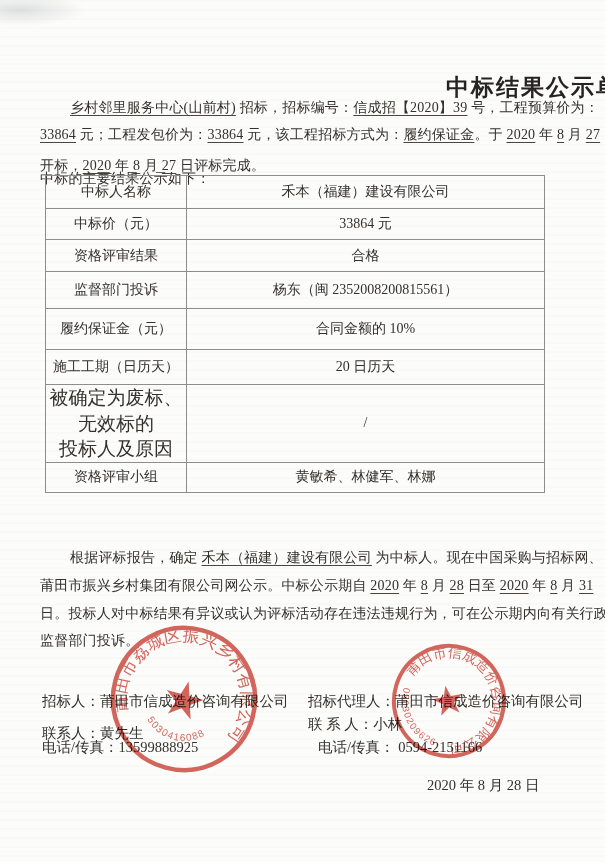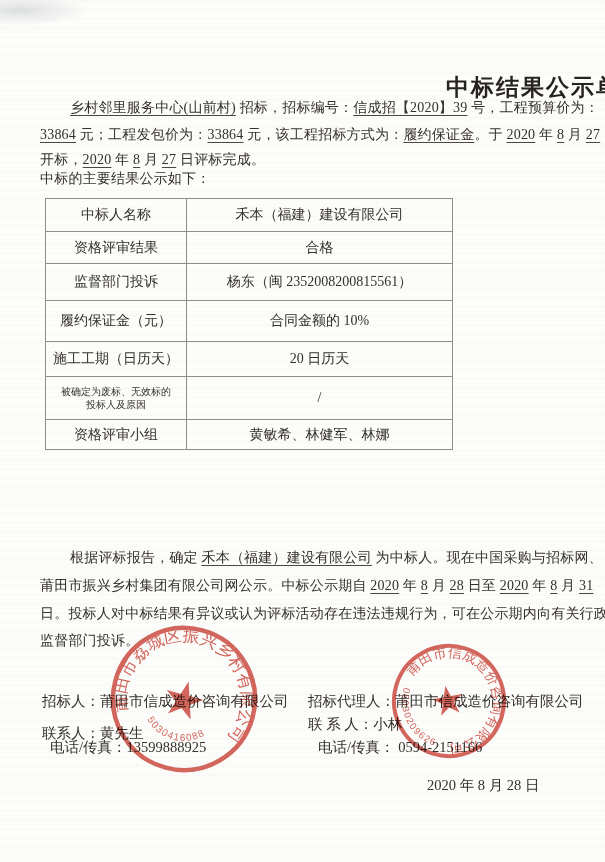--- a/index.html
+++ b/index.html
@@ -23,53 +23,57 @@
     position:absolute;left:40px;width:536px;font-size:14px;
     white-space:nowrap;color:#34302b;letter-spacing:.2px;
   }
   .indent{text-indent:30px;}
   .u{
     text-decoration:underline;
     text-decoration-color:#4a453f;
     text-underline-offset:3px;
   }
   table.result-table{
-    position:absolute;left:45px;top:198px;width:408px;
+    position:absolute;left:45px;top:175px;width:500px;
     border-collapse:collapse;table-layout:fixed;
   }
   table.result-table td{
     border:1px solid #8f8d8a;
     text-align:center;vertical-align:middle;
     font-size:14px;color:#34302b;padding:0;
   }
   td.lbl{width:140px;font-size:13.5px;}
-  td.lbl .two-line{font-size:10px;line-height:1.35;}
+  td.lbl .two-line{font-size:19px;line-height:1.35;}
   td.val-low{vertical-align:bottom;padding-bottom:3px;}
   .contact{position:absolute;font-size:14.5px;white-space:nowrap;color:#34302b;}
   .date-line{position:absolute;left:427px;top:776px;font-size:14.5px;color:#34302b;font-family:Liberation Serif, serif;}
   .seal{position:absolute;mix-blend-mode:multiply;opacity:.88;}
   .seal text{font-family:"Liberation Sans","DejaVu Sans",sans-serif;}
 </style>
 </head>
 <body>
 
 <div class="page">
 
   <h1 class="title">中标结果公示单</h1>
 
   <div class="line indent" style="top:99px"><span class="u">乡村邻里服务中心(山前村)</span><span> 招标，招标编号：</span><span class="u">信成招【2020】39</span><span> 号，工程预算价为：</span></div>
   <div class="line" style="top:126px"><span class="u">33864</span><span> 元；工程发包价为：</span><span class="u">33864</span><span> 元，该工程招标方式为：</span><span class="u">履约保证金</span><span>。于 </span><span class="u">2020</span><span> 年 </span><span class="u">8</span><span> 月 </span><span class="u">27</span><span> 日</span></div>
-  <div class="line" style="top:151px"><span>开标，</span><span class="u">2020</span><span> 年 </span><span class="u">8</span><span> 月 </span><span class="u">27</span><span> 日评标完成。</span></div>
+  <div class="line" style="top:157px"><span>开标，</span><span class="u">2020</span><span> 年 </span><span class="u">8</span><span> 月 </span><span class="u">27</span><span> 日评标完成。</span></div>
   <div class="line" style="top:170px"><span>中标的主要结果公示如下：</span></div>
 
   <table class="result-table">
     <tbody>
         <tr style="height:33px">
       <td class="lbl">中标人名称</td>
       <td>禾本（福建）建设有限公司</td>
+    </tr>
+    <tr style="height:31px">
+      <td class="lbl">中标价（元）</td>
+      <td>33864 元</td>
     </tr>
     <tr style="height:32px">
       <td class="lbl">资格评审结果</td>
       <td>合格</td>
     </tr>
     <tr style="height:37px">
       <td class="lbl">监督部门投诉</td>
       <td>杨东（闽 2352008200815561）</td>
     </tr>
     <tr style="height:41px">
@@ -94,21 +98,21 @@
   </tbody>
     </table>
 
   <div class="line indent" style="top:549px"><span>根据评标报告，确定 </span><span class="u">禾本（福建）建设有限公司</span><span> 为中标人。现在中国采购与招标网、</span></div>
   <div class="line" style="top:577px"><span>莆田市振兴乡村集团有限公司网公示。中标公示期自 </span><span class="u">2020</span><span> 年 </span><span class="u">8</span><span> 月 </span><span class="u">28</span><span> 日至 </span><span class="u">2020</span><span> 年 </span><span class="u">8</span><span> 月  </span><span class="u">31</span></div>
   <div class="line" style="top:632px"><span>监督部门投诉。</span></div>
   <div class="line" style="top:605px"><span>日。投标人对中标结果有异议或认为评标活动存在违法违规行为，可在公示期内向有关行政</span></div>
 
   <div class="contact" style="left:42px;top:692px">招标人：莆田市信成造价咨询有限公司</div>
   <div class="contact" style="left:42px;top:724px">联系人：黄先生</div>
-  <div class="contact" style="left:50px;top:738px">电话/传真：13599888925</div>
+  <div class="contact" style="left:42px;top:738px">电话/传真：13599888925</div>
 
   <div class="contact" style="left:308px;top:692px">招标代理人：莆田市信成造价咨询有限公司</div>
   <div class="contact" style="left:308px;top:715px">联 系 人：小林</div>
   <div class="contact" style="left:318px;top:738px">电话/传真： 0594-2151166</div>
 
   <div class="date-line">2020 年 8 月 28 日</div>
 
   <svg class="seal" style="left:104px;top:619px" width="160" height="160" viewBox="0 0 160 160">
     <g transform="rotate(15 80 80)">
       <circle cx="80" cy="80" r="71" fill="none" stroke-width="4.5" stroke="#cf5248"></circle>

